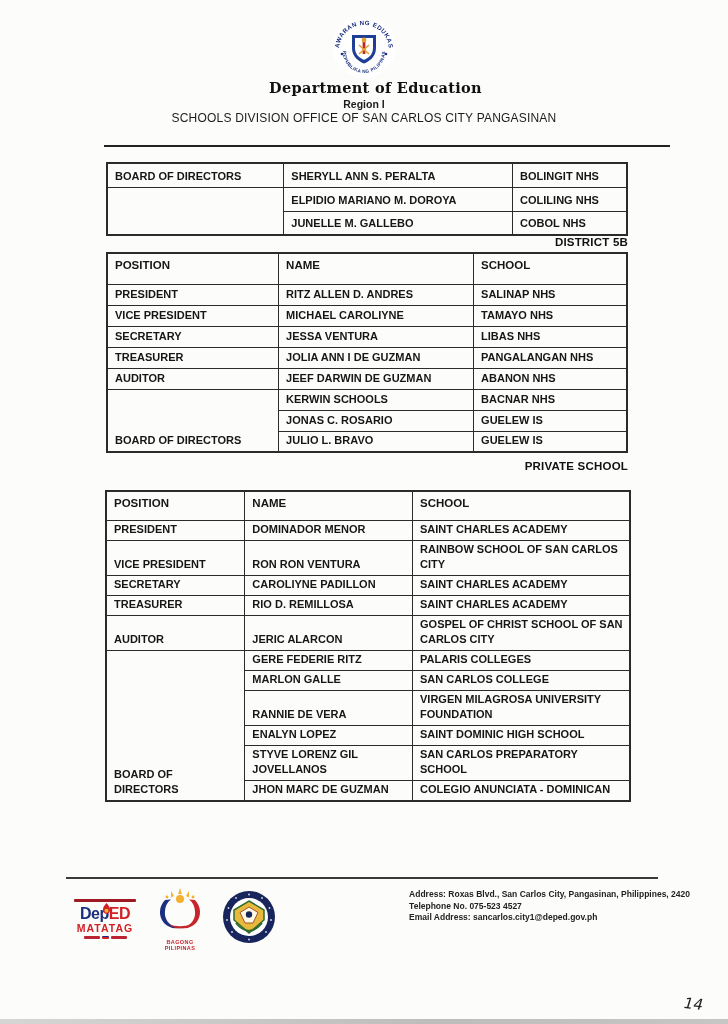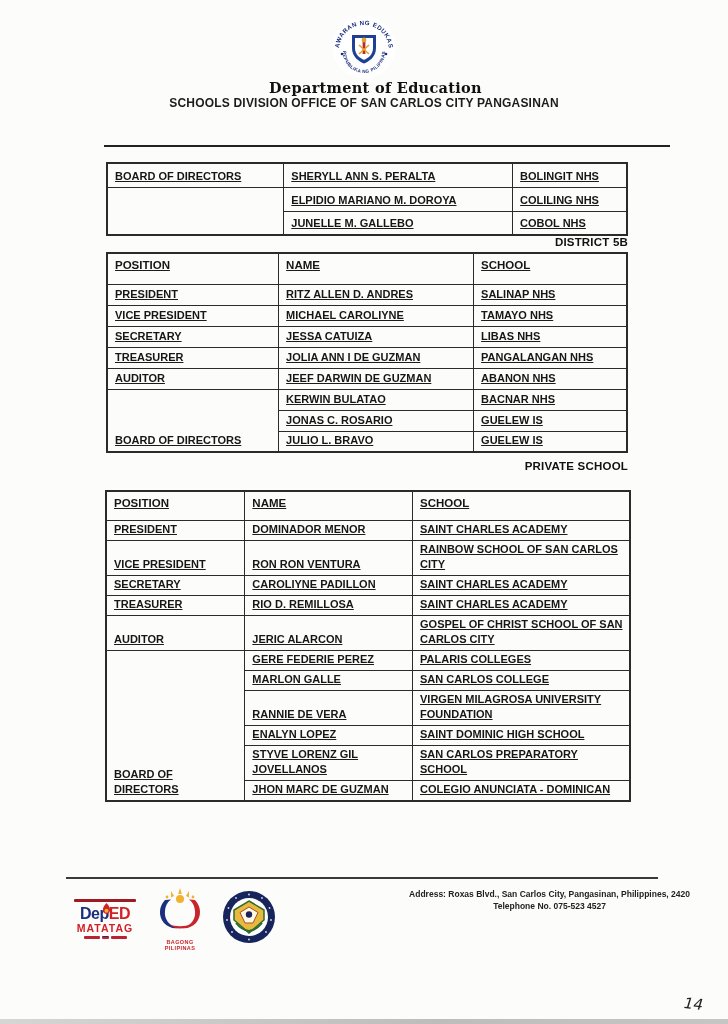--- a/index.html
+++ b/index.html
@@ -7,25 +7,25 @@
     position:relative;width:728px;height:1024px;margin:0 auto;
     background:#fcfcfa;overflow:hidden;
     font-family:"Liberation Sans",sans-serif;color:#1c1c1c;
   }
   
   .header{position:absolute;top:14px;left:0;width:728px;text-align:center;}
   .seal-wrap{display:block;margin:0 auto;width:68px;height:66px;}
   .h-republic{font-family:"DejaVu Serif",serif;font-weight:bold;font-size:13px;line-height:15px;letter-spacing:.3px;color:#111;}
   .h-dept{font-family:"DejaVu Serif",serif;font-weight:bold;font-size:14.5px;line-height:16px;letter-spacing:.3px;color:#111;padding-left:23px;}
   .h-region{font-weight:bold;font-size:10.5px;line-height:13px;margin-top:2px;}
-  .h-office{font-weight:bold;font-size:12px;line-height:14px;letter-spacing:.2px;}
+  .h-office{font-weight:normal;font-size:12px;line-height:14px;letter-spacing:.2px;}
   .h-rule{position:absolute;left:104px;top:145px;width:566px;height:2px;background:#222;}
   
   table{border-collapse:collapse;table-layout:fixed;width:100%;}
-  .doc-table{position:absolute;left:106px;width:522px;text-decoration:underline;}
+  .doc-table{position:absolute;left:106px;width:522px;}
   .doc-table table{border:2px solid #2b2b2b;}
   .doc-table td,.doc-table th{
     border:1px solid #2b2b2b;
     font-weight:bold;font-size:11px;line-height:15px;
     padding:1px 6px 3px 7px;vertical-align:bottom;
     overflow:hidden;color:#161616;text-align:left;
   }
   .doc-table th{vertical-align:top;padding-top:4px;font-size:11.5px;}
   #table-board{top:162px;}
   #table-board tr{height:24px;}
@@ -52,21 +52,21 @@
   .deped-flame{position:absolute;left:30px;top:1px;}
   .matatag{font-size:10.5px;font-weight:bold;color:#d22027;letter-spacing:1px;line-height:12px;}
   .matatag-strip{display:flex;justify-content:center;gap:2px;margin-top:2px;align-items:center;}
   .matatag-strip i{display:block;height:3px;border-radius:1px;}
   .ms-r{width:16px;background:#b23; }
   .ms-f{width:7px;height:5px;background:linear-gradient(180deg,#1b2f7e 50%,#d22027 50%);}
   .ms-r2{width:16px;background:#b23;}
   .bagong-logo{width:58px;text-align:center;}
   .bagong-label{font-size:5.5px;font-weight:bold;color:#c8242b;letter-spacing:.4px;margin-top:1px;}
   .f-text{
-    position:absolute;right:38px;top:889px;text-align:center;
+    position:absolute;right:38px;top:889px;text-align:left;
     font-size:8.5px;font-weight:bold;line-height:11.5px;color:#222;
   }
   
   .page-number{
     position:absolute;left:684px;top:995px;
     font-family:"DejaVu Sans",sans-serif;font-style:italic;font-size:15px;color:#222;
     transform:rotate(6deg);
   }
   .scan-edge-bottom{
     position:absolute;left:0;top:1019px;width:728px;height:5px;
@@ -95,20 +95,21 @@
         <path d="M22 21 h24 v13 c0 9 -7 13.5 -12 15.5 c-5 -2 -12 -6.5 -12 -15.5 z" fill="#1e3f94"></path>
         <path d="M25 24 h18 v10 c0 7 -5.2 10.3 -9 11.8 c-3.8 -1.5 -9 -4.8 -9 -11.8 z" fill="#ffffff"></path>
         <rect x="32.6" y="27" width="2.8" height="13" fill="#c0262d"></rect>
         <circle cx="34" cy="26" r="2.4" fill="#e0a32e"></circle>
         <path d="M29 40 l10 -9 M29 31 l10 9" stroke="#e0a32e" stroke-width="1.6"></path>
         <circle cx="12" cy="40" r="1.3" fill="#1b2f7e"></circle>
         <circle cx="56" cy="40" r="1.3" fill="#1b2f7e"></circle>
       </svg>
     </span>
     <div class="h-dept">Department of Education</div>
+    <div class="h-region">Region I</div>
     <div class="h-office">SCHOOLS DIVISION OFFICE OF SAN CARLOS CITY PANGASINAN</div>
   </div>
   <div class="h-rule"></div>
 
   <div class="doc-table" id="table-board">
     <table>
       <colgroup>
           <col style="width:34%">
           <col style="width:44%">
           <col style="width:22%">
@@ -154,36 +155,36 @@
             <td>RITZ ALLEN D. ANDRES</td>
             <td>SALINAP NHS</td>
           </tr>
           <tr>
             <td>VICE PRESIDENT</td>
             <td>MICHAEL CAROLIYNE</td>
             <td>TAMAYO NHS</td>
           </tr>
           <tr>
             <td>SECRETARY</td>
-            <td>JESSA CATUIZA</td>
+            <td>JESSA VENTURA</td>
             <td>LIBAS NHS</td>
           </tr>
           <tr>
             <td>TREASURER</td>
             <td>JOLIA ANN I DE GUZMAN</td>
             <td>PANGALANGAN NHS</td>
           </tr>
           <tr>
             <td>AUDITOR</td>
             <td>JEEF DARWIN DE GUZMAN</td>
             <td>ABANON NHS</td>
           </tr>
           <tr>
             <td rowspan="3">BOARD OF DIRECTORS</td>
-            <td>KERWIN BULATAO</td>
+            <td>KERWIN SCHOOLS</td>
             <td>BACNAR NHS</td>
           </tr>
           <tr>
             <td>JONAS C. ROSARIO</td>
             <td>GUELEW IS</td>
           </tr>
           <tr>
             <td>JULIO L. BRAVO</td>
             <td>GUELEW IS</td>
           </tr>
@@ -228,21 +229,21 @@
             <td>RIO D. REMILLOSA</td>
             <td>SAINT CHARLES ACADEMY</td>
           </tr>
           <tr>
             <td>AUDITOR</td>
             <td>JERIC ALARCON</td>
             <td>GOSPEL OF CHRIST SCHOOL OF SAN CARLOS CITY</td>
           </tr>
           <tr>
             <td rowspan="6">BOARD OF DIRECTORS</td>
-            <td>GERE FEDERIE PEREZ</td>
+            <td>GERE FEDERIE RITZ</td>
             <td>PALARIS COLLEGES</td>
           </tr>
           <tr>
             <td>MARLON GALLE</td>
             <td>SAN CARLOS COLLEGE</td>
           </tr>
           <tr>
             <td>RANNIE DE VERA</td>
             <td>VIRGEN MILAGROSA UNIVERSITY FOUNDATION</td>
           </tr>
@@ -321,17 +322,18 @@
         <path d="M27 17 L36 22.5 L31 33 L23 33 L18 22.5 Z" fill="#fff8e2" stroke="#a0522d" stroke-width="1"></path>
         <circle cx="27" cy="24.5" r="3.2" fill="#17255c"></circle>
         <path d="M14 33 C18 38 23 40.5 27 41 C31 40.5 36 38 40 33" stroke="#2e6b2e" stroke-width="2" fill="none"></path>
       </svg>
     </div>
   </div>
 
   <div class="f-text">
     <div>Address: Roxas Blvd., San Carlos City, Pangasinan, Philippines, 2420</div>
     <div>Telephone No. 075-523 4527</div>
+    <div>Email Address: sancarlos.city1@deped.gov.ph</div>
   </div>
 
   <div class="page-number">14</div>
   <div class="scan-edge-bottom"></div>
 </div>
 
 </body></html>

